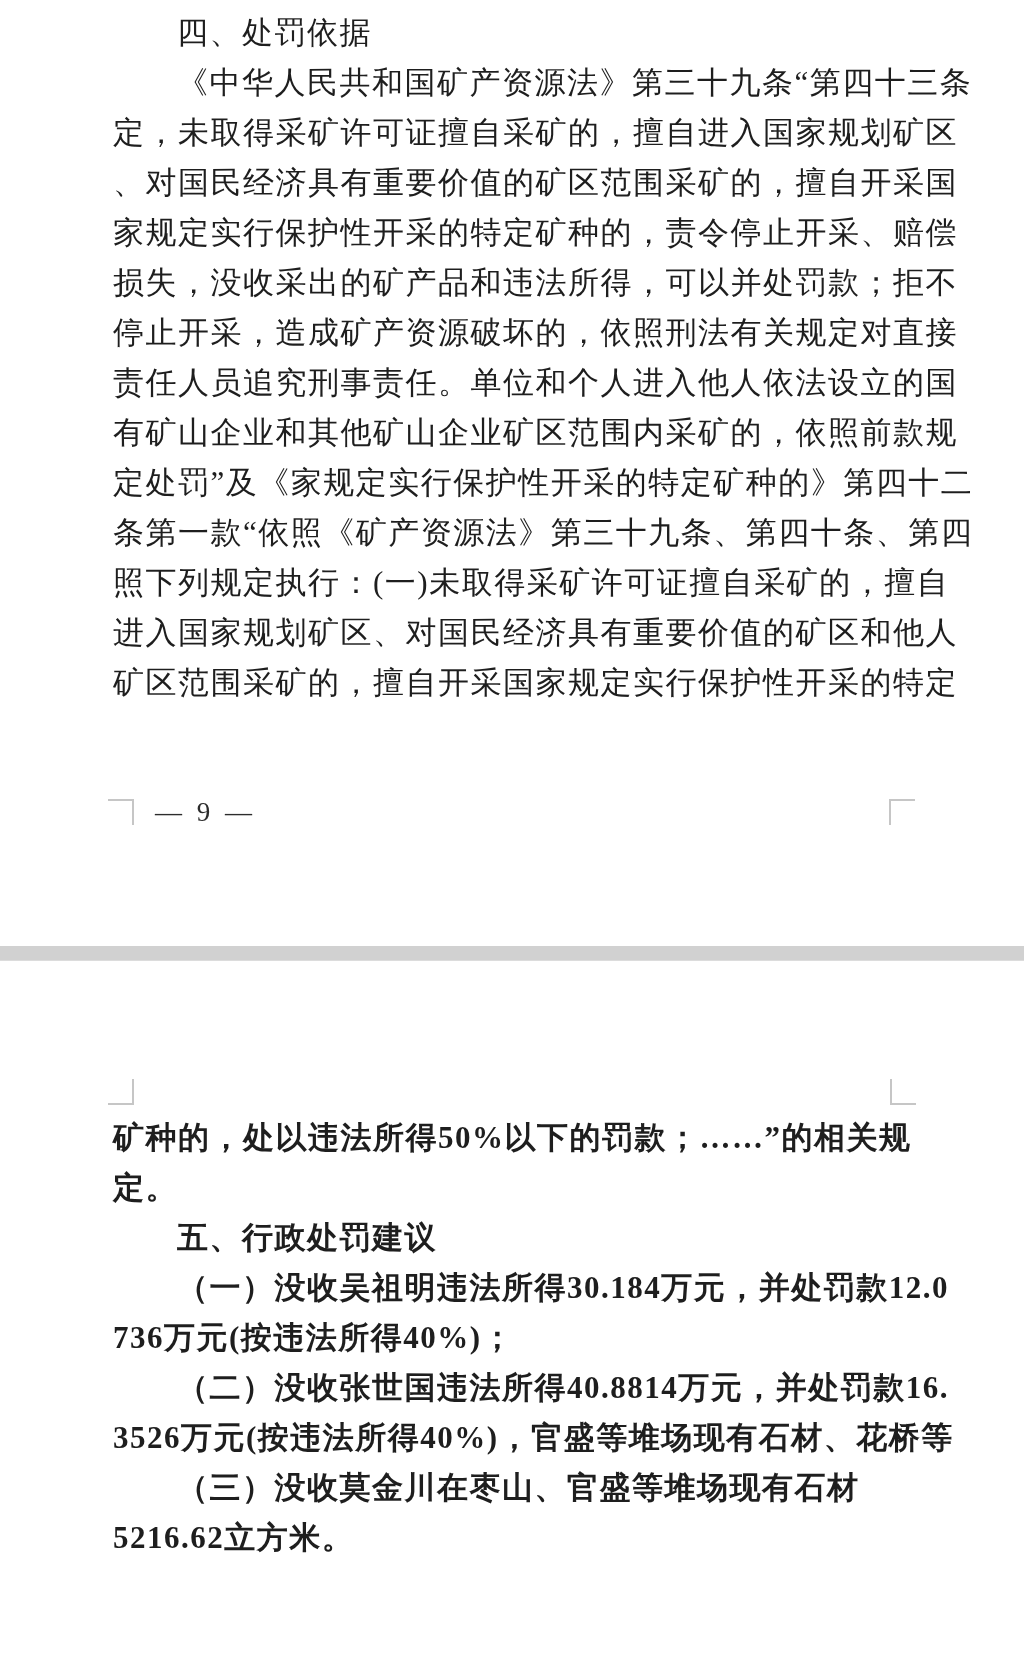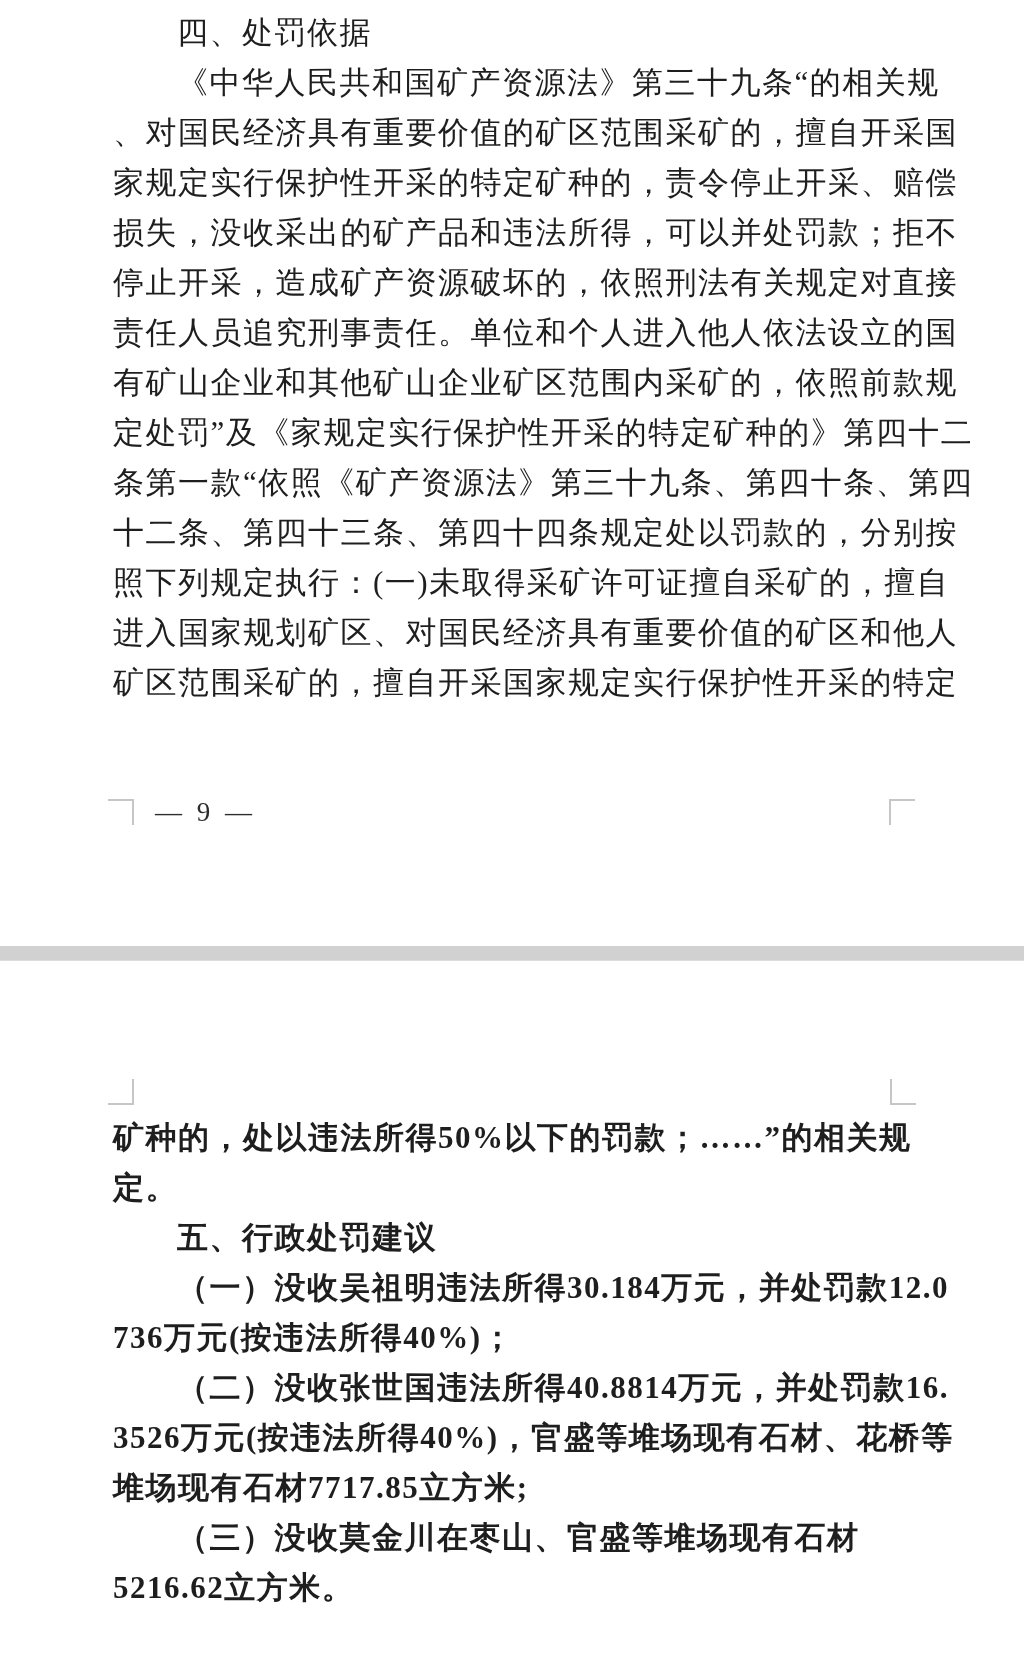--- a/index.html
+++ b/index.html
@@ -67,30 +67,30 @@
     border-bottom: 1px solid #dcdcdc;
   }
 </style>
 </head>
 <body>
 
 <div class="canvas">
 
   <div class="textblock" id="p9-text">
       <div class="tline indent">四、处罚依据</div>
-      <div class="tline indent">《中华人民共和国矿产资源法》第三十九条“的相关规</div>
+      <div class="tline indent">《中华人民共和国矿产资源法》第三十九条“第四十三条</div>
+      <div class="tline">定，未取得采矿许可证擅自采矿的，擅自进入国家规划矿区</div>
       <div class="tline">、对国民经济具有重要价值的矿区范围采矿的，擅自开采国</div>
       <div class="tline">家规定实行保护性开采的特定矿种的，责令停止开采、赔偿</div>
       <div class="tline">损失，没收采出的矿产品和违法所得，可以并处罚款；拒不</div>
       <div class="tline">停止开采，造成矿产资源破坏的，依照刑法有关规定对直接</div>
       <div class="tline">责任人员追究刑事责任。单位和个人进入他人依法设立的国</div>
       <div class="tline">有矿山企业和其他矿山企业矿区范围内采矿的，依照前款规</div>
       <div class="tline">定处罚”及《家规定实行保护性开采的特定矿种的》第四十二</div>
       <div class="tline">条第一款“依照《矿产资源法》第三十九条、第四十条、第四</div>
-      <div class="tline">十二条、第四十三条、第四十四条规定处以罚款的，分别按</div>
       <div class="tline">照下列规定执行：(一)未取得采矿许可证擅自采矿的，擅自</div>
       <div class="tline">进入国家规划矿区、对国民经济具有重要价值的矿区和他人</div>
       <div class="tline">矿区范围采矿的，擅自开采国家规定实行保护性开采的特定</div>
     </div>
 
   <div class="corner-mark mark-p9-left"></div>
   <span class="page-number">— 9 —</span>
   <div class="corner-mark mark-p9-right"></div>
 
   <div class="page-divider"></div>
@@ -99,18 +99,17 @@
   <div class="corner-mark mark-p10-right"></div>
 
   <div class="textblock" id="p10-text">
       <div class="tline">矿种的，处以违法所得50%以下的罚款；……”的相关规</div>
       <div class="tline">定。</div>
       <div class="tline indent">五、行政处罚建议</div>
       <div class="tline indent">（一）没收吴祖明违法所得30.184万元，并处罚款12.0</div>
       <div class="tline">736万元(按违法所得40%)；</div>
       <div class="tline indent">（二）没收张世国违法所得40.8814万元，并处罚款16.</div>
       <div class="tline">3526万元(按违法所得40%)，官盛等堆场现有石材、花桥等</div>
-      <div class="tline">堆场现有石材7717.85立方米;</div>
       <div class="tline indent">（三）没收莫金川在枣山、官盛等堆场现有石材</div>
       <div class="tline">5216.62立方米。</div>
     </div>
 
 </div>
 
 </body></html>

